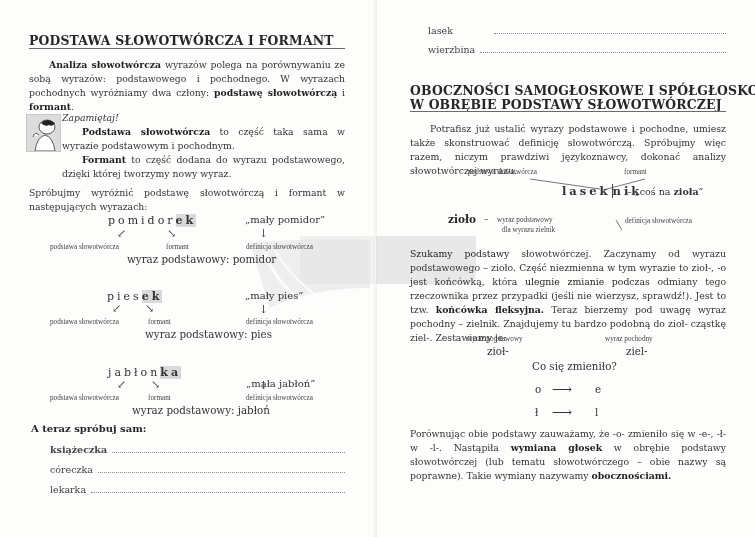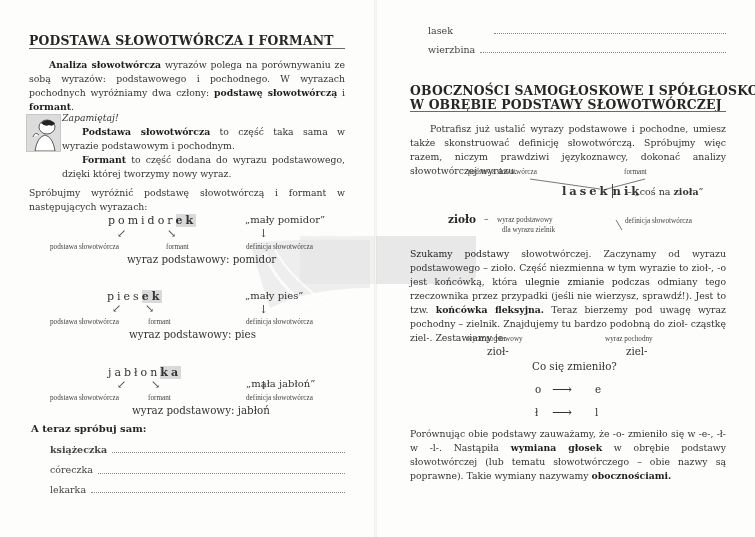--- a/index.html
+++ b/index.html
@@ -94,42 +94,42 @@
 
 <div>
   <div class="abs word-spaced" style="left:107px;top:290px;"><span>pies</span><span class="hl">ek</span></div>
   <div class="abs arrow" style="left:112px;top:303px;">↙</div>
   <div class="abs arrow" style="left:145px;top:303px;">↘</div>
   <div class="abs quote" style="left:245px;top:290px;">„mały pies”</div>
   <div class="abs arrow" style="left:259px;top:304px;">↓</div>
   <div class="abs small" style="left:50px;top:318px;">podstawa słowotwórcza</div>
   <div class="abs small" style="left:148px;top:318px;">formant</div>
   <div class="abs small" style="left:246px;top:318px;">definicja słowotwórcza</div>
-  <div class="abs mid" style="left:129px;top:328px;">wyraz podstawowy: pies</div>
+  <div class="abs mid" style="left:145px;top:328px;">wyraz podstawowy: pies</div>
 </div>
 
 <div>
   <div class="abs word-spaced" style="left:108px;top:366px;"><span>jabłon</span><span class="hl">ka</span></div>
   <div class="abs arrow" style="left:117px;top:379px;">↙</div>
   <div class="abs arrow" style="left:151px;top:379px;">↘</div>
   <div class="abs quote" style="left:246px;top:378px;">„mała jabłoń”</div>
   <div class="abs arrow" style="left:259px;top:380px;">↓</div>
   <div class="abs small" style="left:50px;top:394px;">podstawa słowotwórcza</div>
   <div class="abs small" style="left:148px;top:394px;">formant</div>
   <div class="abs small" style="left:246px;top:394px;">definicja słowotwórcza</div>
   <div class="abs mid" style="left:132px;top:404px;">wyraz podstawowy: jabłoń</div>
 </div>
 
 <div class="abs" style="left:31px;top:423px;font-size:10px;font-weight:bold;color:#262626;">A teraz spróbuj sam:</div>
 
 <div class="abs dots-row" style="left:50px;top:444px;width:295px;font-weight:bold;">
   <span>książeczka</span>
     <span class="dots"></span>
 </div>
-<div class="abs dots-row" style="left:50px;top:464px;width:295px;align-items:center;">
+<div class="abs dots-row" style="left:50px;top:464px;width:295px;">
   <span>córeczka</span>
     <span class="dots"></span>
 </div>
 <div class="abs dots-row" style="left:50px;top:484px;width:295px;">
   <span>lekarka</span>
     <span class="dots"></span>
 </div>
 
 <div class="abs pnum" style="left:30px;top:508px;">34</div>
 

